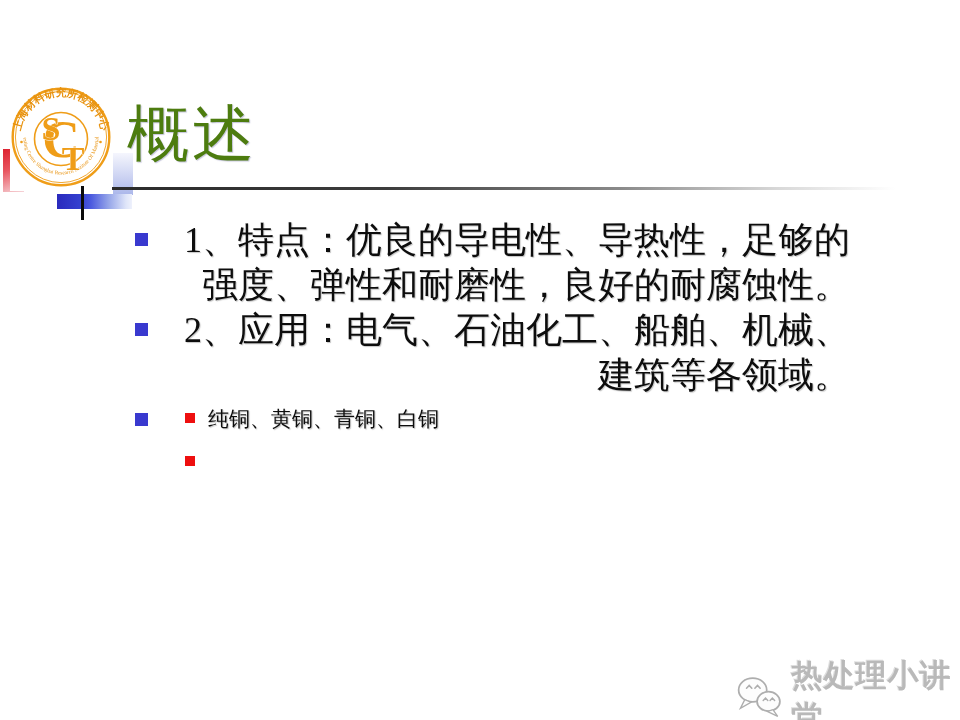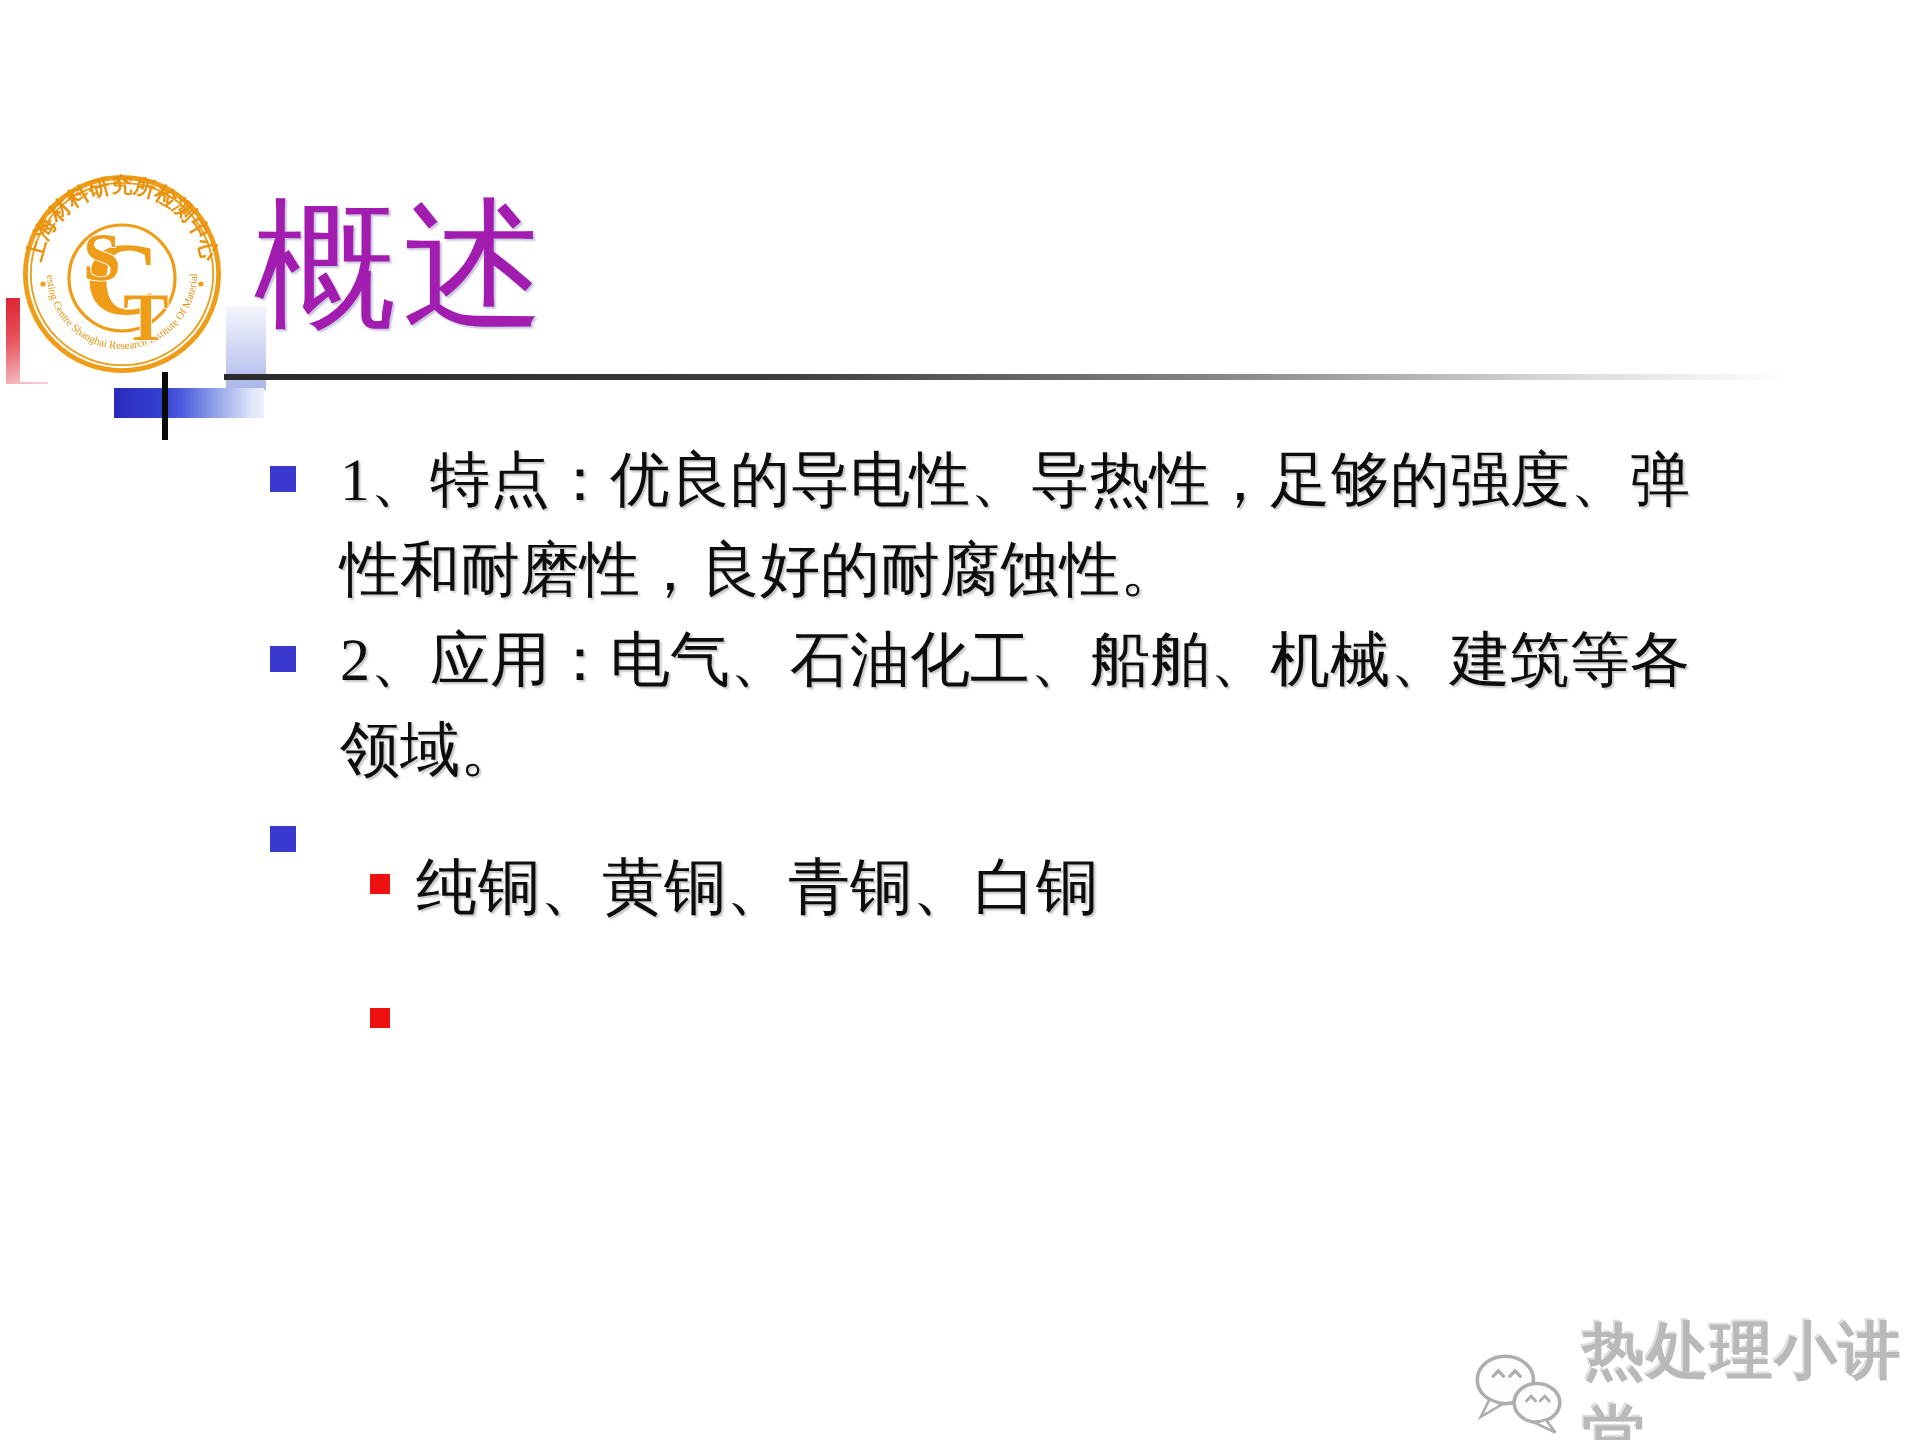--- a/index.html
+++ b/index.html
@@ -13,28 +13,28 @@
   .stripe-v{position:absolute;left:113px;top:153px;width:20px;height:42px;
     background:linear-gradient(to bottom,#f5f6fd 0%,#c3cbf0 70%,#aab6ea 100%);z-index:1;}
   .blue-bar{position:absolute;left:57px;top:194px;width:75px;height:15px;
     background:linear-gradient(to right,#2a2abd 0%,#3440cf 30%,#4b5adf 45%,#93a3e8 68%,#dfe5f9 92%,#eef1fc 100%);z-index:2;}
   .title-underline{position:absolute;left:112px;top:187px;width:783px;height:3px;
     background:linear-gradient(to right,#2b2b2b 0%,#3c3c3c 35%,#8a8a8a 65%,#d8d8d8 85%,rgba(255,255,255,0) 100%);z-index:5;}
   .v-line{position:absolute;left:81px;top:186px;width:3px;height:34px;background:#0a0a0a;z-index:6;}
   .logo-box{position:absolute;left:10px;top:85px;width:103px;height:106px;background:#fff;z-index:3;}
   .logo-box svg{position:absolute;left:1px;top:2px;}
   
-  .page-title{position:absolute;left:127px;top:98px;font-size:71px;line-height:72px;
-    color:#a21caf;letter-spacing:3px;z-index:4;text-shadow:1px 1px 1px rgba(90,90,150,0.35);}
+  .page-title{position:absolute;left:127px;top:98px;font-size:62px;line-height:72px;
+    color:#4d7c0f;letter-spacing:3px;z-index:4;text-shadow:1px 1px 1px rgba(90,90,150,0.35);}
   
   .content{position:absolute;left:135px;top:218px;width:740px;color:#0d0d0d;
     text-shadow:1px 1px 1px rgba(110,110,110,0.40);}
-  .l1{position:relative;padding-left:35px;width:680px;font-size:30px;line-height:45px;}
+  .l1{position:relative;padding-left:35px;width:680px;font-size:36px;line-height:45px;text-align:right;}
   .l1 .sq{position:absolute;left:0;top:15px;width:13px;height:13px;background:#3939cf;text-shadow:none;}
-  .l2{position:relative;margin-left:50px;padding-left:23px;width:610px;font-size:31px;line-height:43px;margin-top:24px;}
+  .l2{position:relative;margin-left:50px;padding-left:23px;width:610px;font-size:21px;line-height:43px;}
   .l2 .sq{position:absolute;left:0;top:15px;width:10px;height:10px;background:#ee0f0f;text-shadow:none;}
   
   .watermark{position:absolute;left:736px;top:655px;display:flex;align-items:center;z-index:2;}
   .wm-label{margin-left:8px;font-size:31px;font-weight:bold;color:#b9b9b9;letter-spacing:1px;
     font-family:"Liberation Sans","DejaVu Sans",sans-serif;
     text-shadow:1px 1px 0 #ffffff,-1px -1px 0 #dedede;}
 </style>
 </head>
 <body>
 

